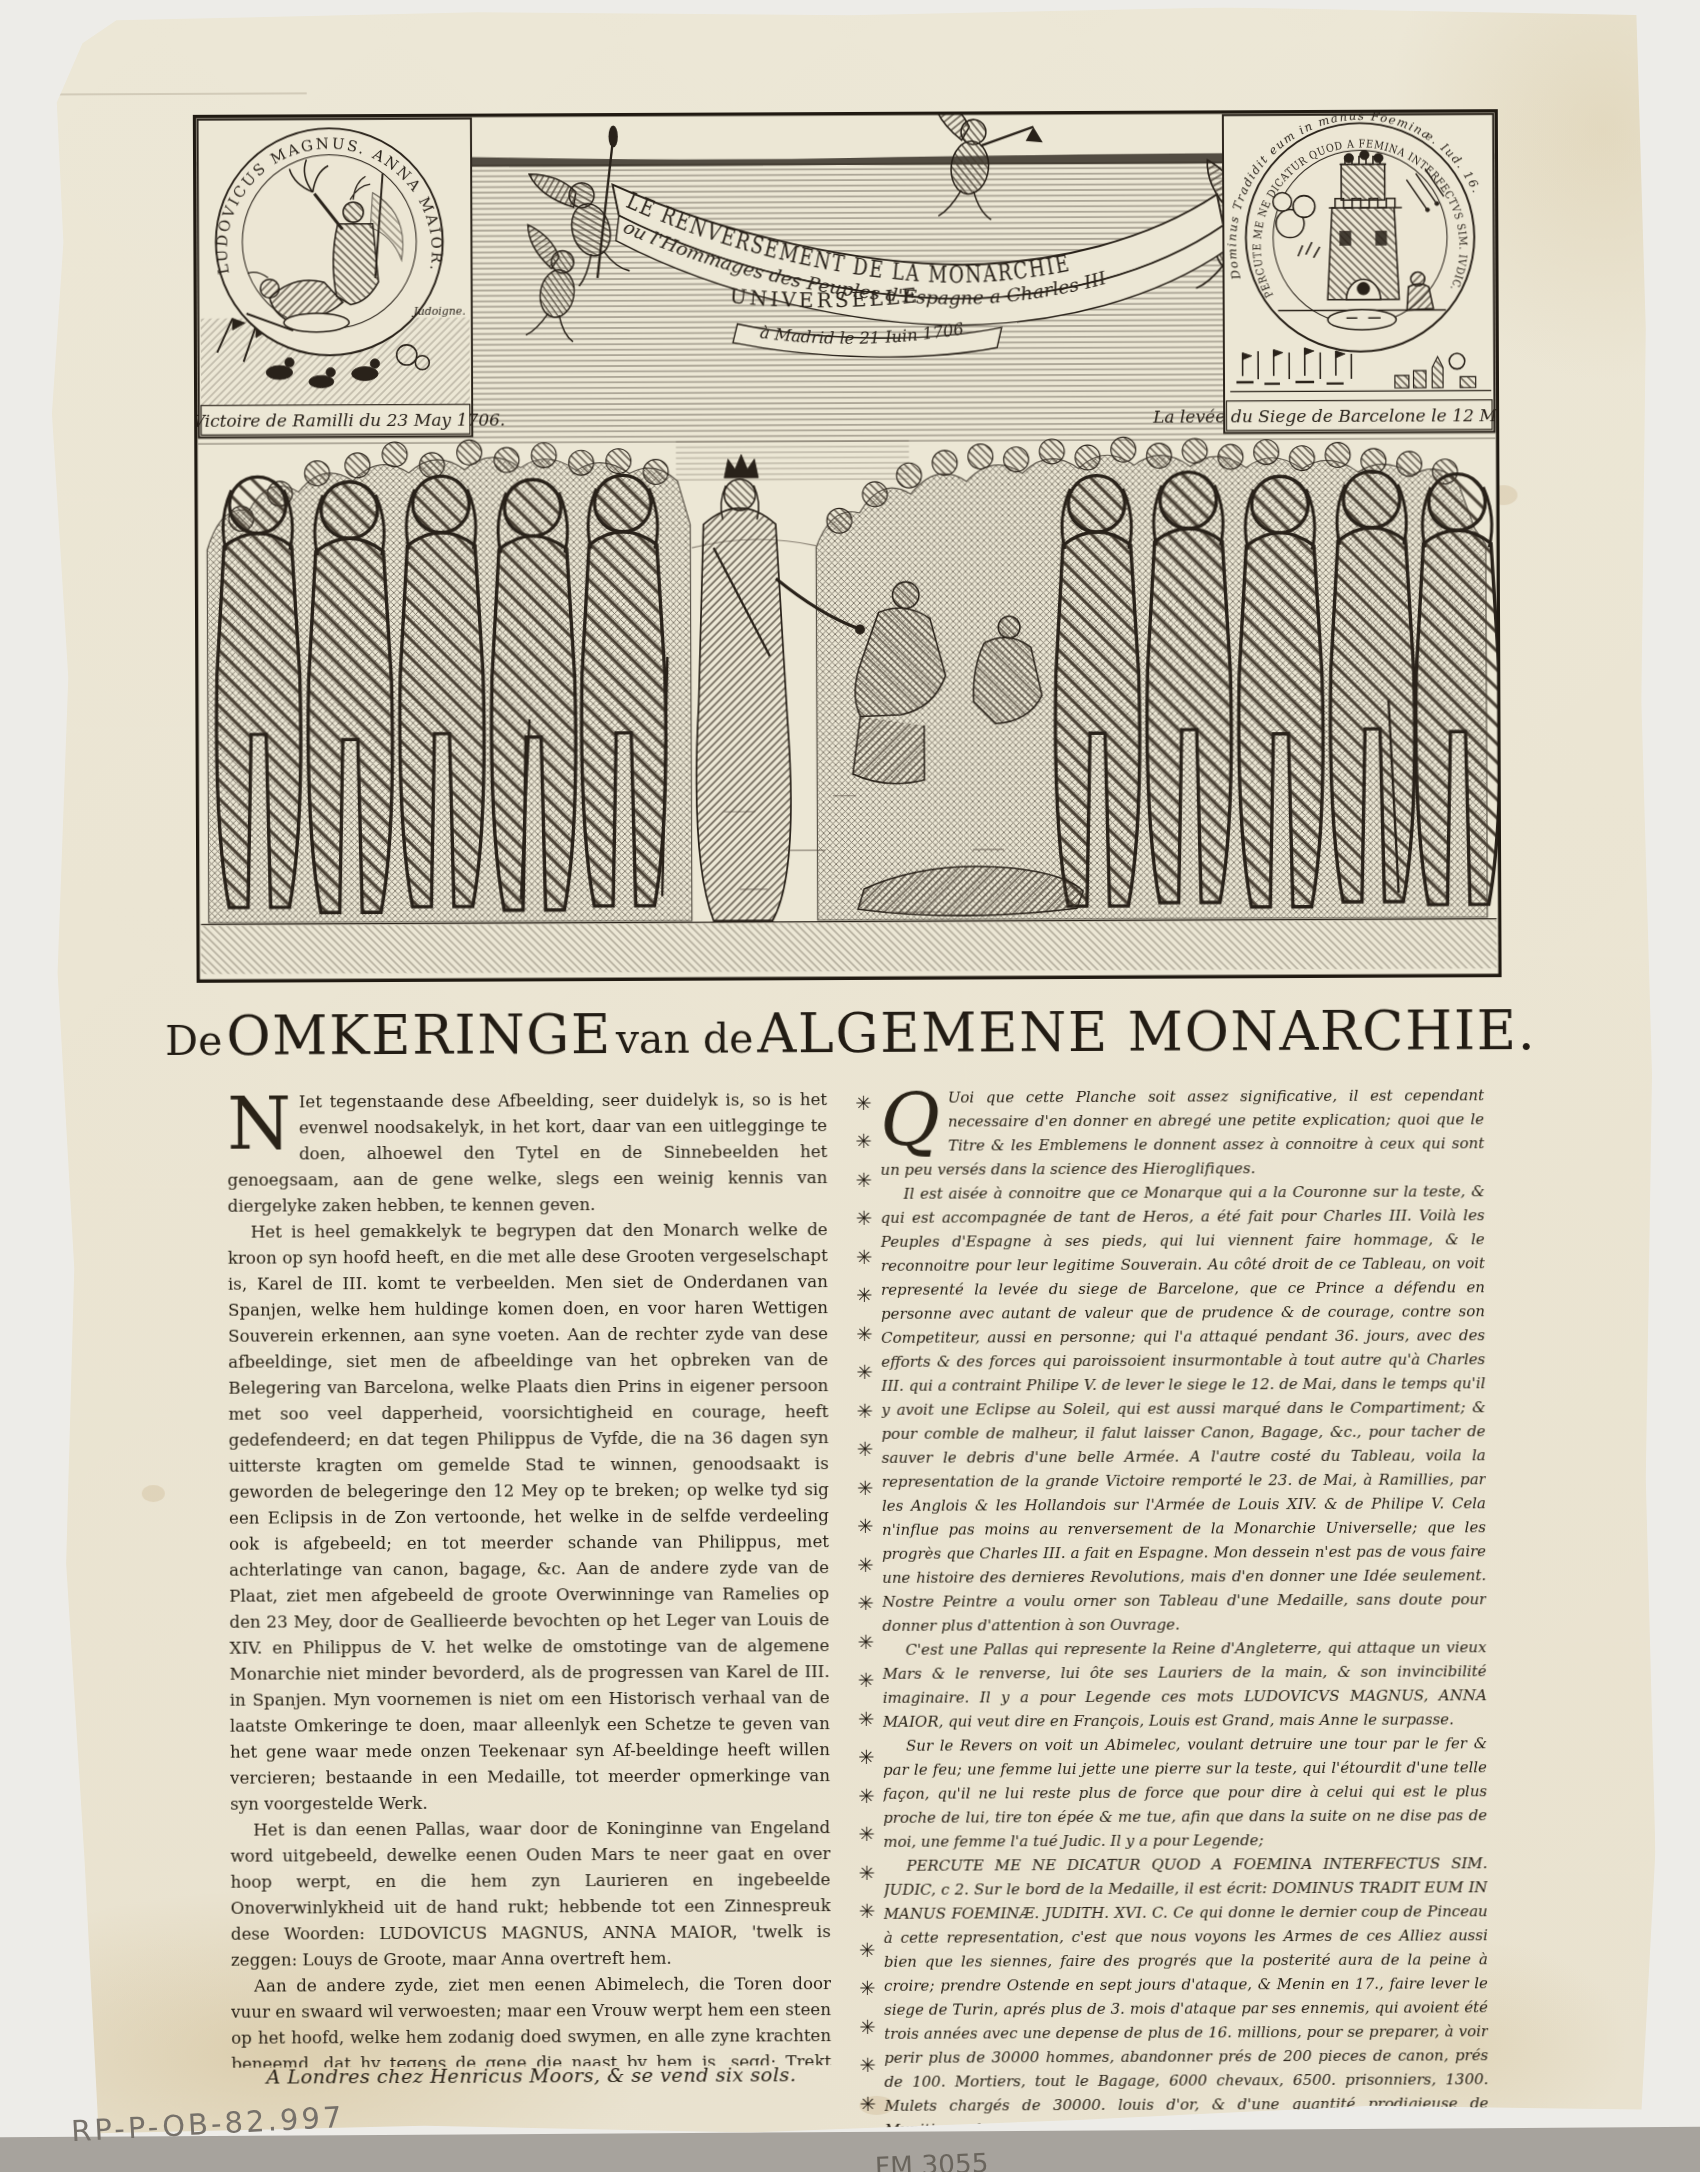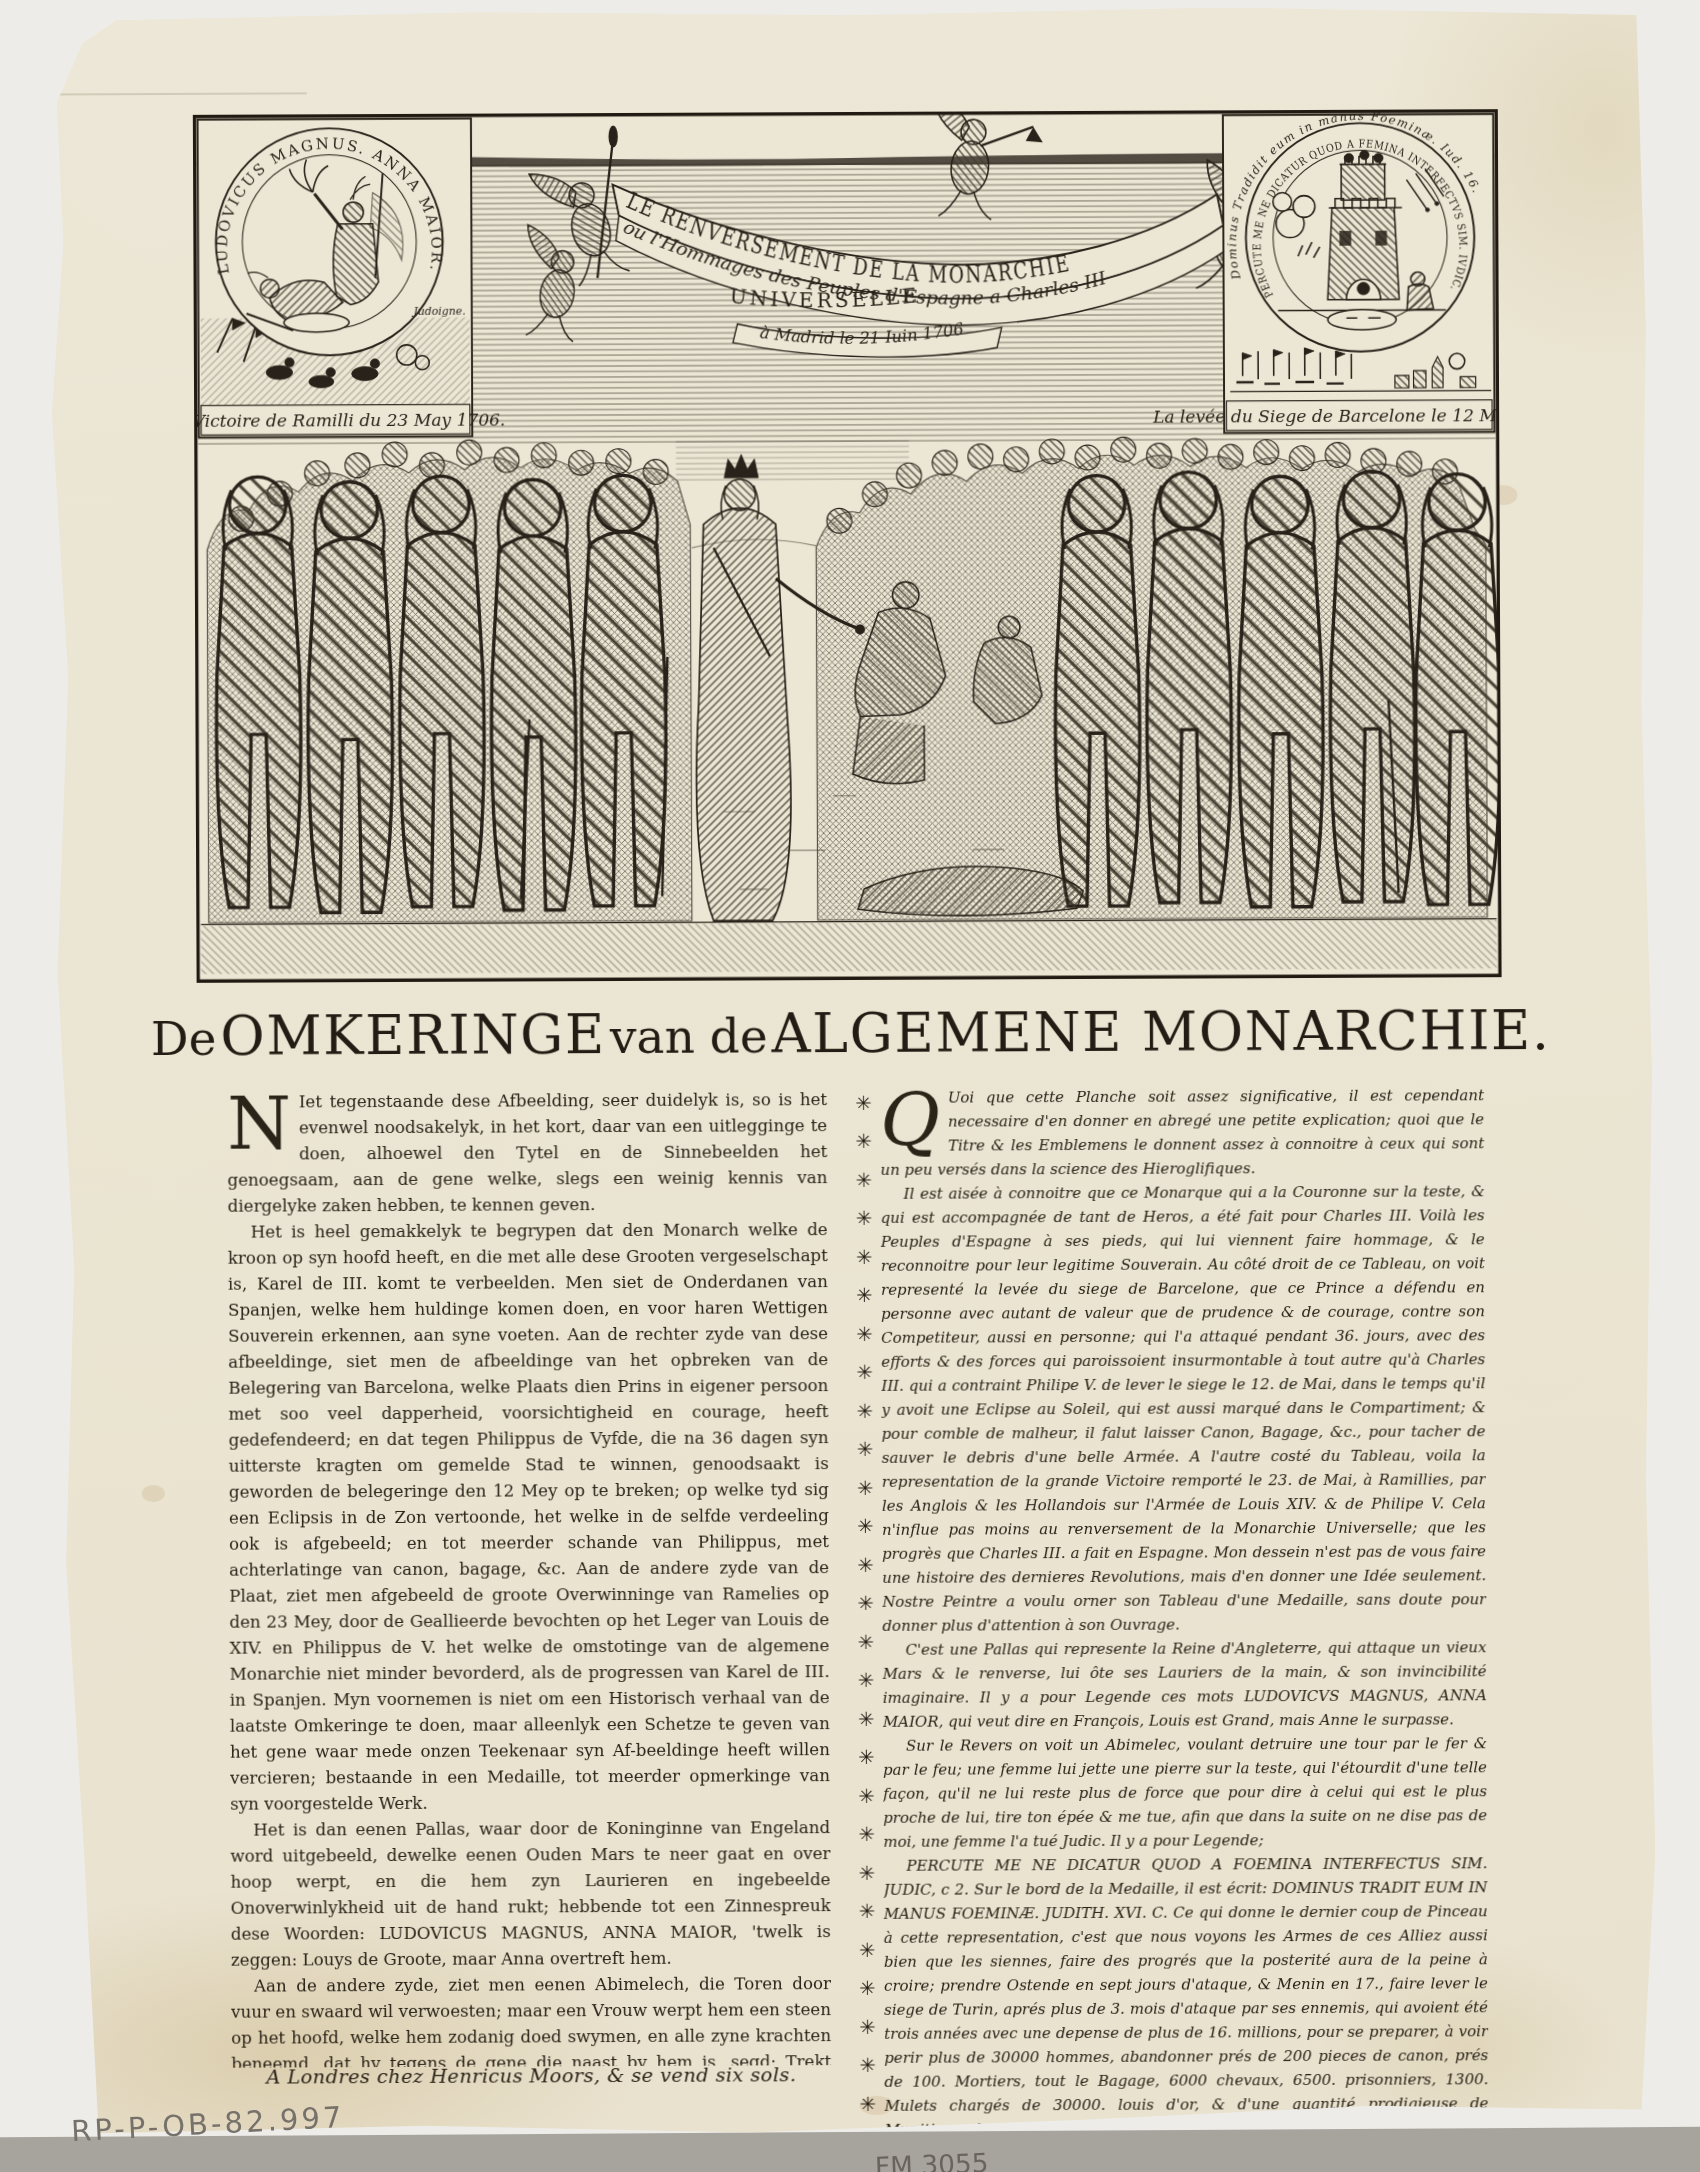--- a/index.html
+++ b/index.html
@@ -25,21 +25,21 @@
     color:#2a2318;
   }
   .fold{position:absolute;left:0;top:84px;width:264px;height:2.3px;background:rgba(120,105,80,.22);}
   .spot{position:absolute;border-radius:50%;background:rgba(186,156,104,.22);}
   .plate{position:absolute;left:150px;top:106px;}
   .title-line{
     position:absolute;left:0;top:996px;width:1608px;text-align:center;
     color:#221c14;white-space:nowrap;
   }
   .t-big{font-size:54px;letter-spacing:1.6px;}
-  .t-small{font-size:47px;}
+  .t-small{font-size:41px;}
   .col{
     position:absolute;top:1080px;text-align:justify;color:#2a2318;overflow:hidden;
   }
   .col p{margin:0;padding:0;}
   .col p + p{text-indent:23px;}
   .col-left{left:180px;width:600px;height:979px;font-size:16.7px;line-height:26px;}
   .col-right{left:833px;width:604px;height:1050px;font-style:italic;font-size:15px;line-height:24px;}
   .dropcap{float:left;font-size:73px;line-height:59px;padding:4.7px 7.8px 0 0;}
   .fleurons{
     position:absolute;left:794px;top:1086px;height:1033px;width:34px;

